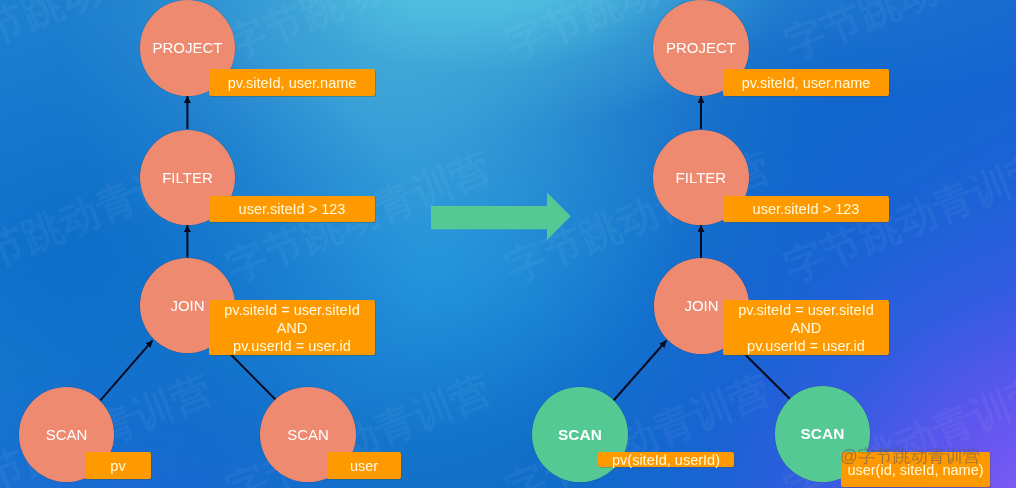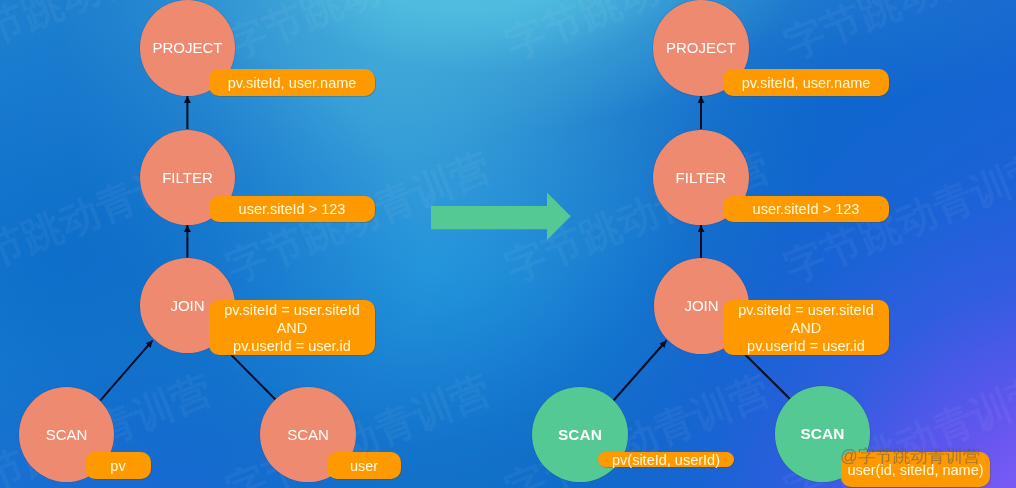--- a/index.html
+++ b/index.html
@@ -53,21 +53,21 @@
   .node{position:absolute;border-radius:50%;
         display:flex;align-items:center;justify-content:center;
         color:#ffffff;font-size:15px;letter-spacing:0px;}
   .node span{display:block;transform:translateY(-0.5px);}
   .node.salmon{background:#ee8a70;text-align:right;}
   .node{box-shadow:0 0 0 0.6px rgba(40,40,80,0.22);}
   .node.green{background:#55c994;font-weight:700;font-size:15.4px;letter-spacing:0.1px;}
   
 
   
-  .badge{position:absolute;background:#ff9900;border-radius:10px;
+  .badge{position:absolute;background:#ff9900;border-radius:2px;
          display:flex;flex-direction:column;align-items:center;justify-content:center;
          text-align:center;color:#fffadc;font-size:14.5px;
          line-height:18px;box-sizing:border-box;white-space:nowrap;
          box-shadow:0.8px 0.8px 0 -0.1px rgba(80,70,25,0.38);}
 
   
   svg.edges{position:absolute;left:0;top:0;width:1016px;height:488px;overflow:visible;}
 </style>
 </head>
 <body>

